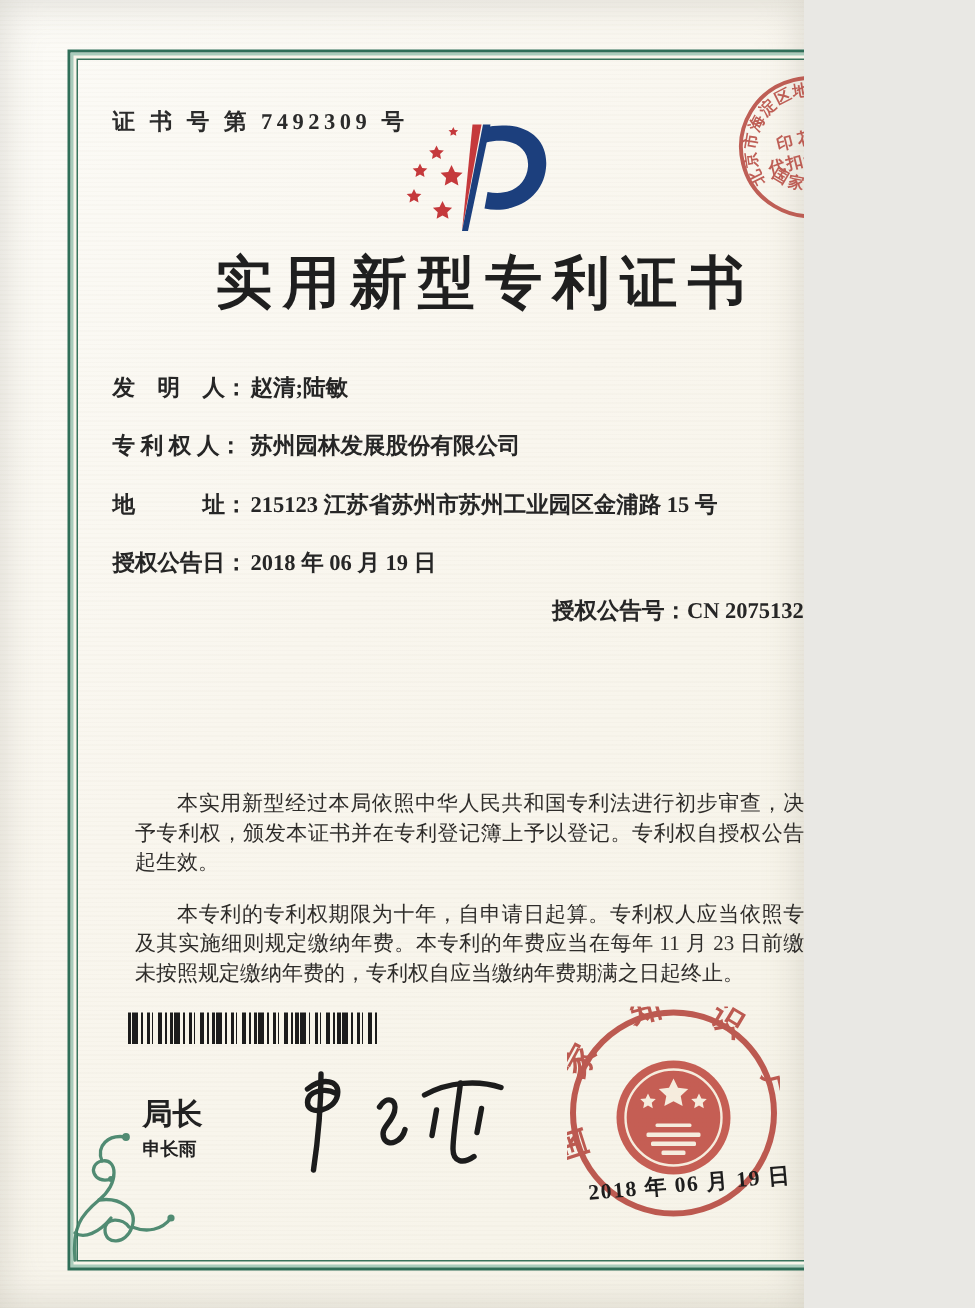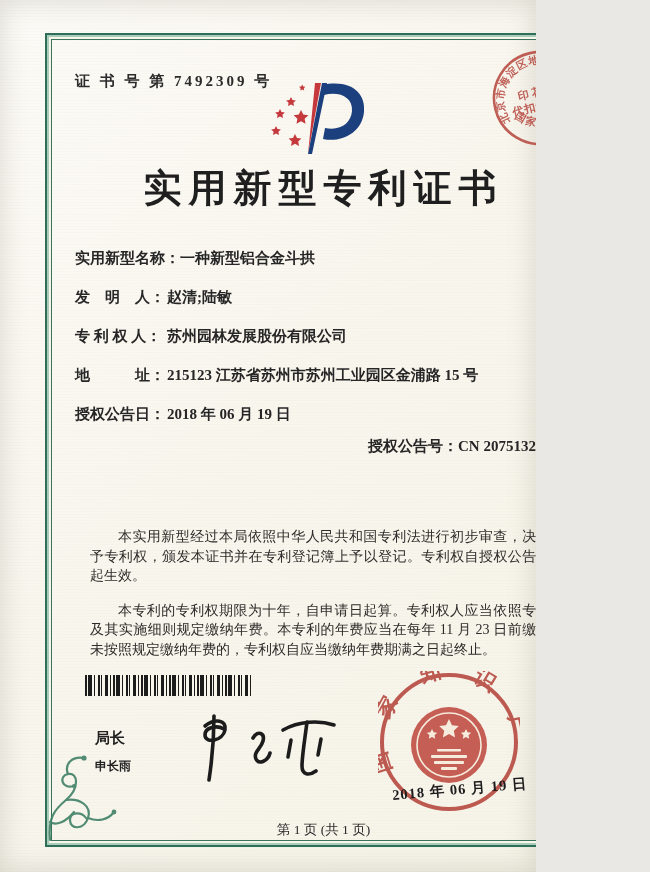--- a/index.html
+++ b/index.html
@@ -44,21 +44,21 @@
     left:85px;top:675px;width:167px;height:21px;
     background:repeating-linear-gradient(90deg,
       #1c1c1c 0 2px,#f8f5ea 2px 3px,
       #1c1c1c 3px 7px,#f8f5ea 7px 9px,
       #1c1c1c 9px 10px,#f8f5ea 10px 13px,
       #1c1c1c 13px 15px,#f8f5ea 15px 16px,
       #1c1c1c 16px 17px,#f8f5ea 17px 20px,
       #1c1c1c 20px 23px,#f8f5ea 23px 25px,
       #1c1c1c 25px 26px,#f8f5ea 26px 28px);
   }
-  .sig-title{left:95px;top:729px;font-size:15px;font-weight:700;color:#222;}
+  .sig-title{left:95px;top:729px;font-size:20px;font-weight:700;color:#222;}
   .sig-name{left:95px;top:758px;font-size:12px;font-weight:700;color:#222;}
   .signature-svg{left:183px;top:708px;}
   .issuer-seal{left:378px;top:671px;}
   .seal-date{
     left:392px;top:780px;font-size:14.5px;font-weight:700;color:#1d1d1d;
     letter-spacing:1px;transform:rotate(-5deg);white-space:nowrap;
   }
   .footer{left:45px;top:821px;width:557px;text-align:center;font-size:13.5px;color:#2b2b2b;}
   .tax-seal{left:488px;top:46px;transform:rotate(-14deg);opacity:0.85;}
   .logo{left:267px;top:79px;}
@@ -130,23 +130,20 @@
       <path d="M34,31 l2.3,4.6 5.1,0.6 -3.8,3.5 1,5 -4.6-2.5 -4.5,2.5 0.9-5 -3.7-3.5 5.1-0.6 Z"></path>
       <path d="M9,47 l1.5,3 3.4,0.4 -2.5,2.3 0.6,3.3 -3-1.6 -3,1.6 0.6-3.3 -2.5-2.3 3.4-0.4 Z"></path>
       <path d="M28,55 l2,4 4.4,0.5 -3.2,3 0.8,4.4 -4-2.2 -3.9,2.2 0.7-4.4 -3.2-3 4.4-0.5 Z"></path>
     </g>
   </svg>
 
   <div class="abs title">实用新型专利证书</div>
 
   <div class="abs fields">
     <div class="field-row">
-      <span class="field-label">实用新型名称：</span><span>一种新型铝合金斗拱</span>
-    </div>
-    <div class="field-row">
       <span class="field-label">发　明　人：</span><span>赵清;陆敏</span>
     </div>
     <div class="field-row">
       <span class="field-label">专 利 权 人：</span><span>苏州园林发展股份有限公司</span>
     </div>
     <div class="field-row">
       <span class="field-label">地　　　址：</span><span>215123  江苏省苏州市苏州工业园区金浦路 15 号</span>
     </div>
     <div class="field-row">
       <span class="field-label">授权公告日：</span><span>2018 年 06 月 19 日</span>
@@ -197,15 +194,14 @@
         <rect x="53" y="84" width="36" height="3" rx="1"></rect>
         <rect x="56" y="90" width="30" height="3" rx="1"></rect>
         <rect x="59" y="78" width="24" height="2.4" rx="1"></rect>
         <rect x="63" y="96" width="16" height="3" rx="1"></rect>
       </g>
     </g>
   </svg>
 
   <div class="abs seal-date">2018 年 06 月 19 日</div>
 
-  <div class="abs footer">第 1 页 (共 1 页)</div>
 
 </div>
 
 </body></html>

